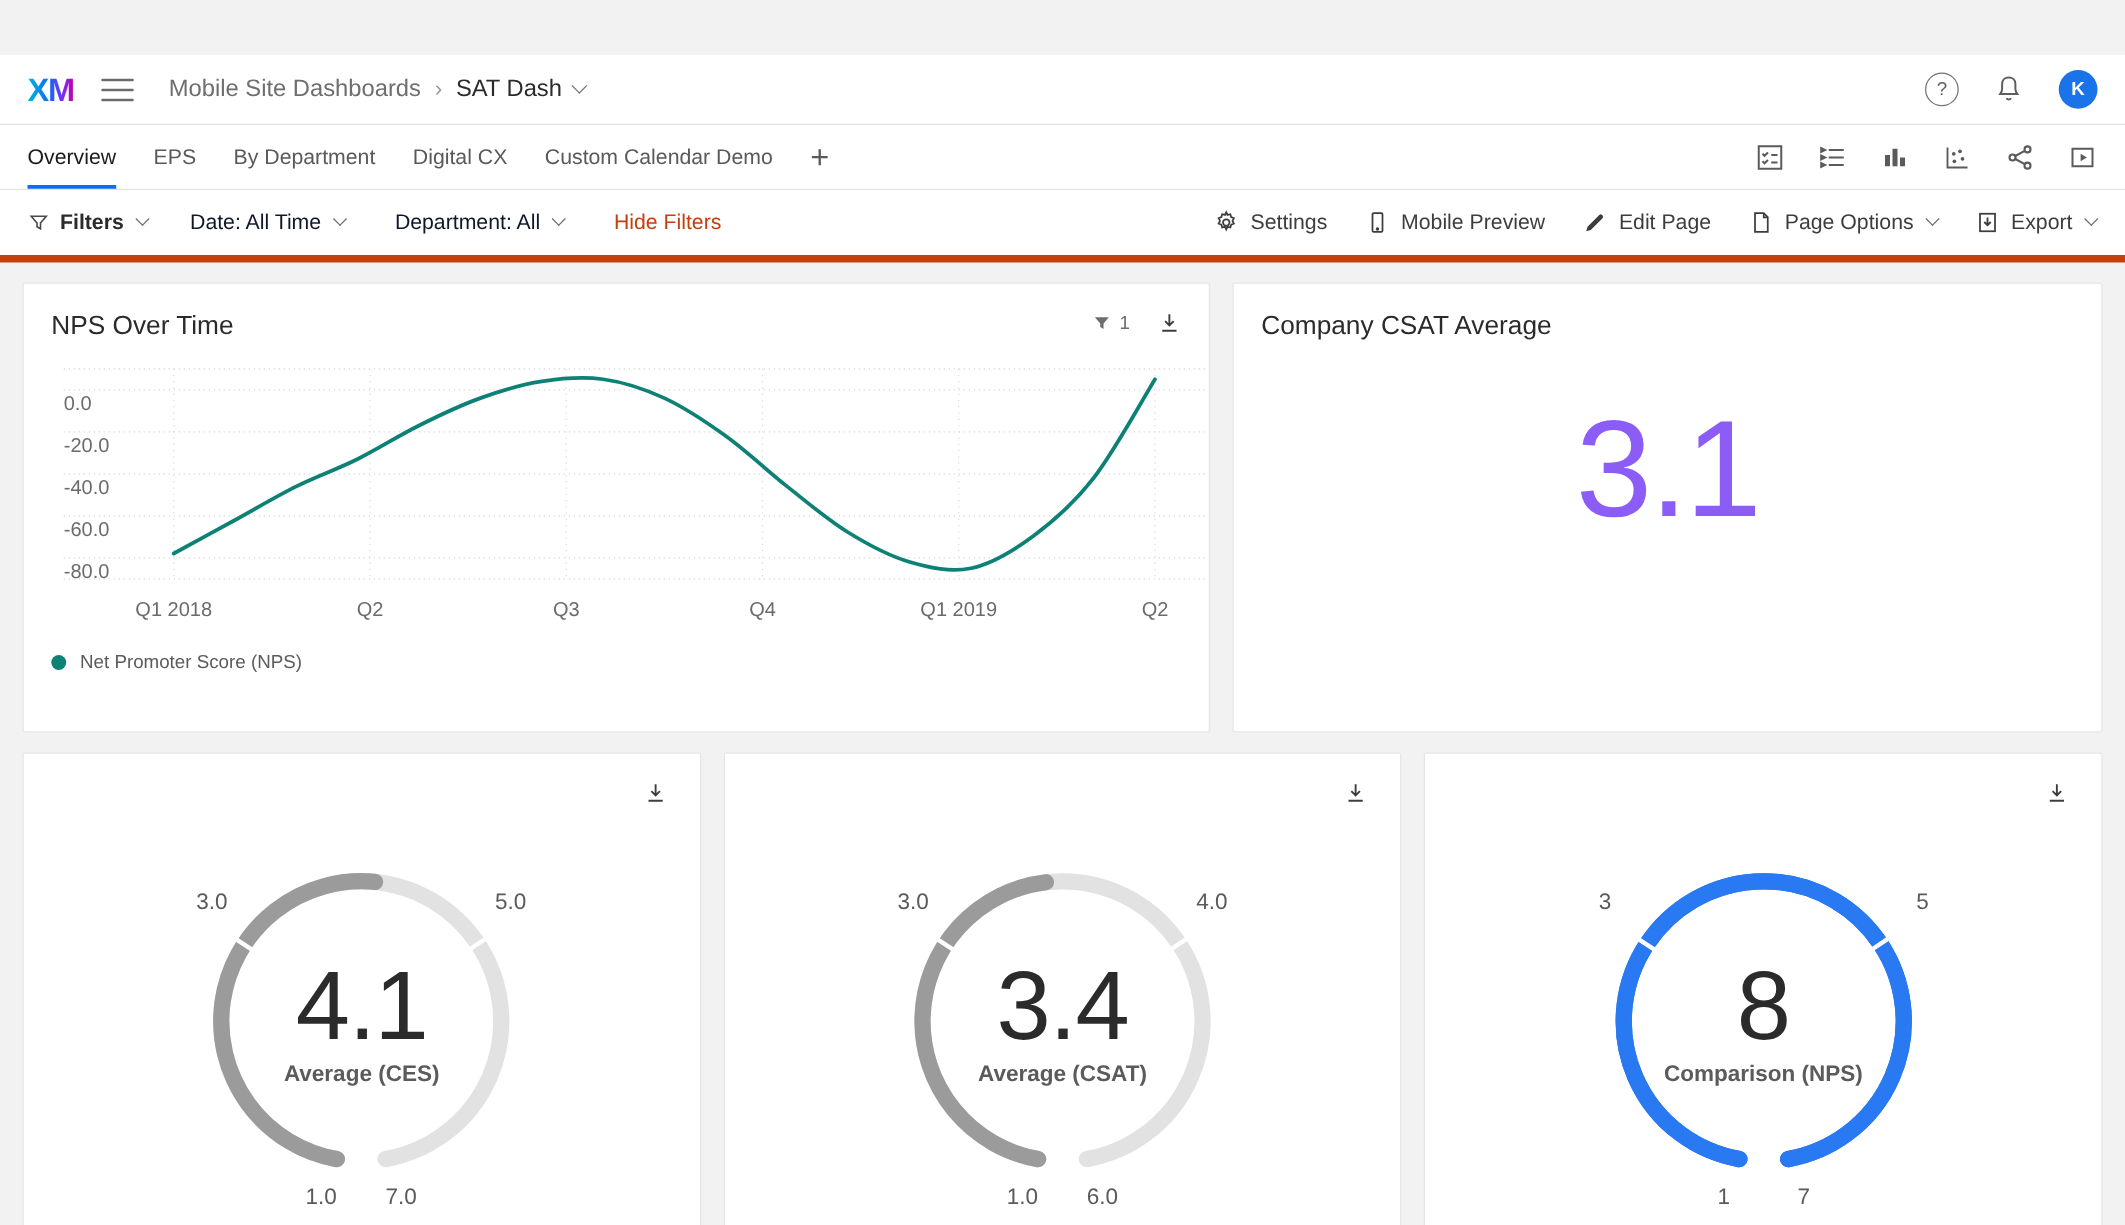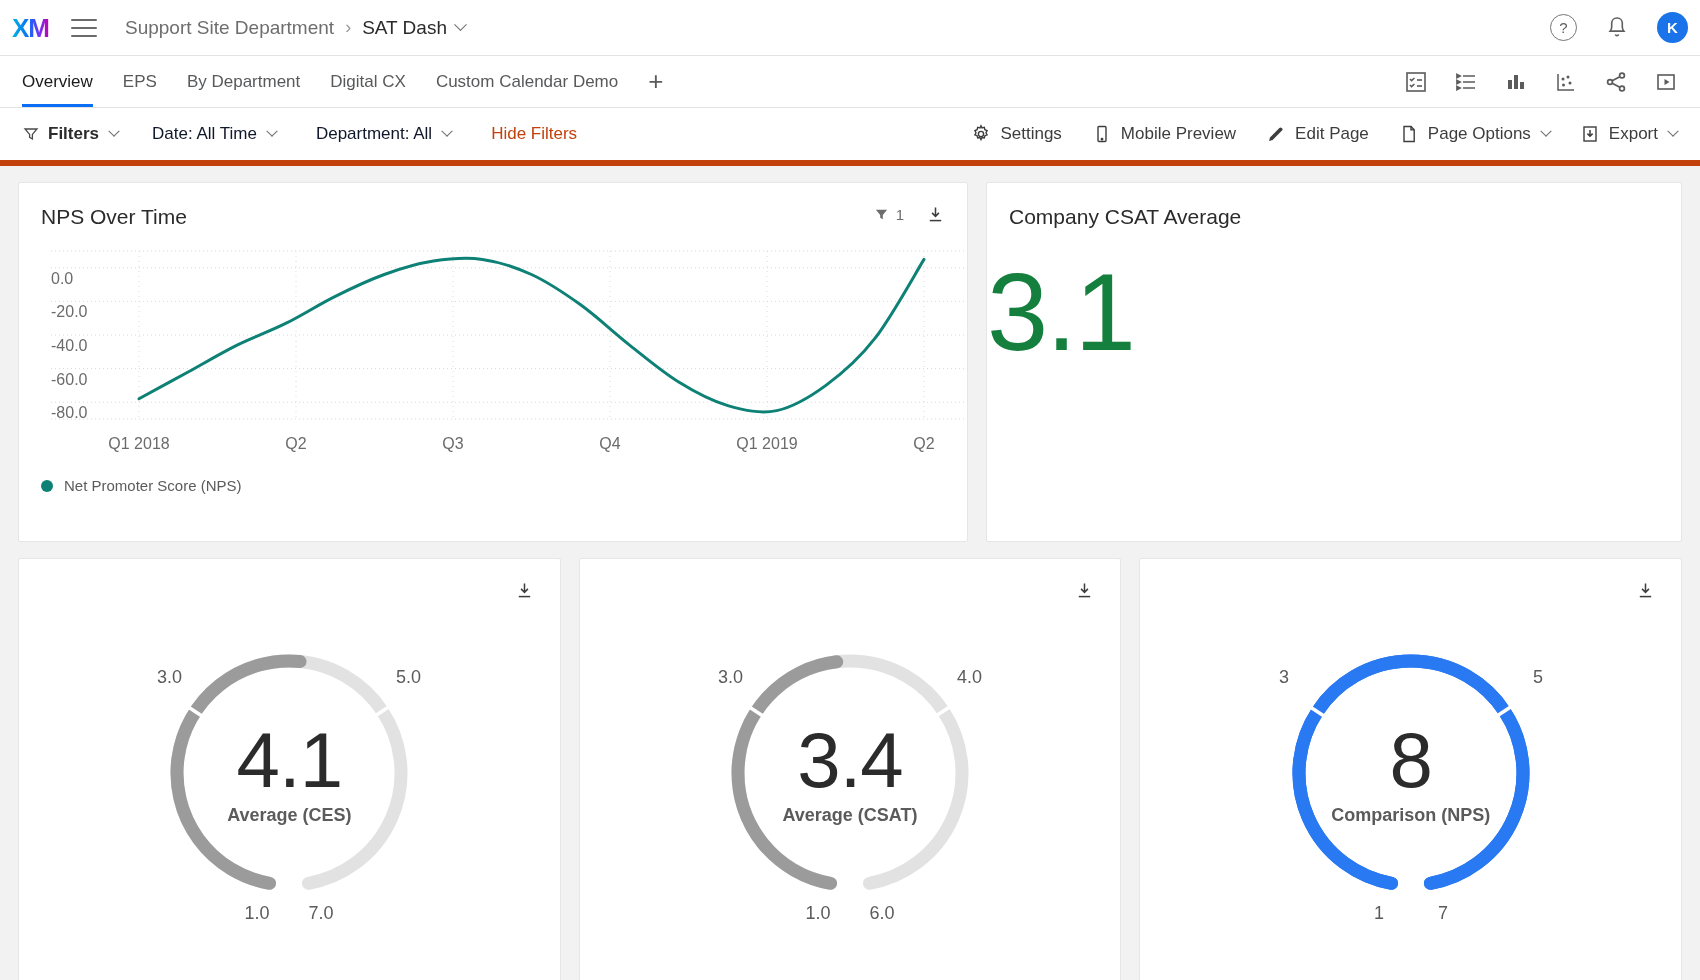--- a/index.html
+++ b/index.html
@@ -8,21 +8,21 @@
     width:1700px; height:980px;
     background:#f2f2f2;
     font-family:"Liberation Sans", sans-serif;
     color:#2b2b2b;
     overflow:hidden;
   }
 
   
   .topbar{
     height:56px; background:#fff; border-bottom:1px solid #e3e3e3;
-    display:flex; align-items:center; padding:0 12px;
+    display:flex; align-items:center; padding:0 22px;margin-top:44px;
   }
   .xm-logo{ font-weight:bold; font-size:26px; letter-spacing:-1px; margin-right:22px;
     background:linear-gradient(90deg,#00b5e2 0%,#0b6ef5 45%,#7b2ff7 75%,#c300a8 100%);
     -webkit-background-clip:text; background-clip:text; color:transparent; line-height:1;}
   .hamburger{ width:26px; height:18px; display:flex; flex-direction:column; justify-content:space-between; margin-right:28px; cursor:pointer;}
   .hamburger i{ display:block; height:2px; background:#6b6b6b; border-radius:1px;}
   .crumb{ font-size:19px; color:#6e6e6e; }
   .crumb-sep{ font-size:18px; color:#9a9a9a; margin:0 11px;}
   .crumb-cur{ font-size:19px; color:#2b2b2b; }
   .chev{ display:inline-block; width:9px; height:9px; border-right:1.7px solid #6e6e6e; border-bottom:1.7px solid #6e6e6e;
@@ -69,22 +69,22 @@
   .dl{ cursor:pointer; display:flex;}
 
   
   .nps-card{ width:950px; height:360px;}
   .csat-card{ flex:1; height:360px;}
   .chart-wrap{ position:relative; margin:12px 0 0 0; height:230px;text-decoration:underline;}
   .legend{ display:flex; align-items:center; padding:6px 0 0 22px; font-size:15px; color:#5b5b5b;}
   .legend-dot{ width:12px; height:12px; border-radius:50%; background:#0d8175; margin-right:11px;}
 
   
-  .bignum{ font-size:110px; font-weight:300; color:#15803d; line-height:1;
-    margin-top:28px; letter-spacing:-2px;}
+  .bignum{ font-size:110px; font-weight:300; color:#8b5cf6; text-align:center; line-height:1;
+    margin-top:48px; letter-spacing:-2px;}
   .delta{ display:flex; align-items:center; justify-content:center; margin-top:34px; font-size:18px; color:#8a8a8a;}
   .tri{ width:0;height:0;border-left:6px solid transparent;border-right:6px solid transparent;
         border-bottom:10px solid #4caf19; margin-right:9px;}
   .delta b{ color:#2b2b2b; margin-right:6px;}
 
   
   .gauge-card{ flex:1; height:430px;}
   .gauge-dl{ position:absolute; top:22px; right:26px; cursor:pointer;}
   .gauge-area{ position:relative; width:100%; height:100%; display:flex; align-items:center; justify-content:center;}
   .gauge-center{ position:absolute; top:0; left:0; right:0; bottom:0;
@@ -95,21 +95,21 @@
 </head>
 <body>
 
 <div class="topbar">
   <div class="xm-logo">XM</div>
   <div class="hamburger">
       <i></i>
       <i></i>
       <i></i>
     </div>
-  <div class="crumb">Support Site Department</div>
+  <div class="crumb">Mobile Site Dashboards</div>
   <div class="crumb-sep">›</div>
   <div class="crumb-cur">SAT Dash</div>
   <span class="chev"></span>
   <div class="spacer"></div>
   <div class="circ-q">?</div>
   <div class="bell">
     <svg width="24" height="25" viewBox="0 0 24 25" fill="none" stroke="#5e5e5e" stroke-width="1.6">
       <path d="M12 3c-3.2 0-5.3 2.2-5.3 5.1v3.9c0 1.6-.6 3-1.5 4.1h13.6c-.9-1.1-1.5-2.5-1.5-4.1V8.1C17.3 5.2 15.2 3 12 3z"></path>
       <path d="M10.3 19.4a1.8 1.8 0 0 0 3.4 0"></path>
     </svg>

